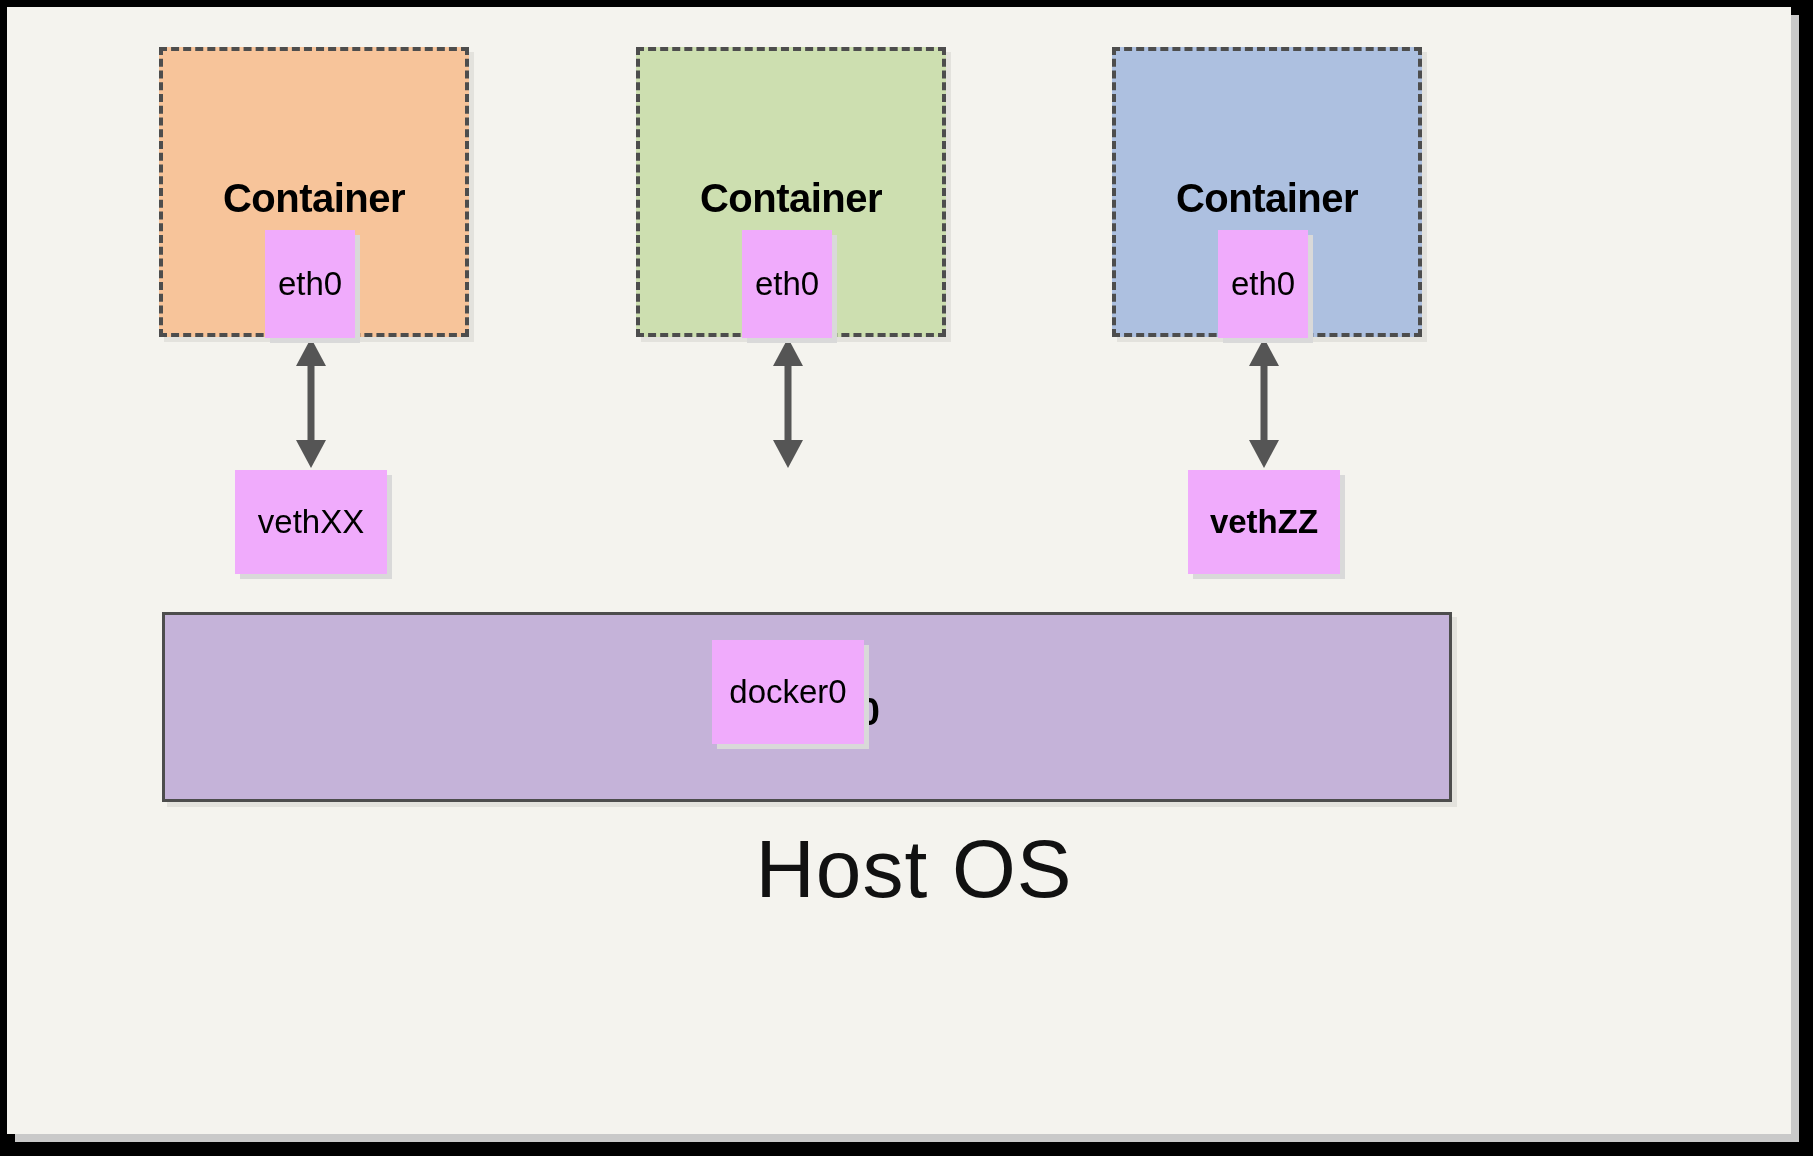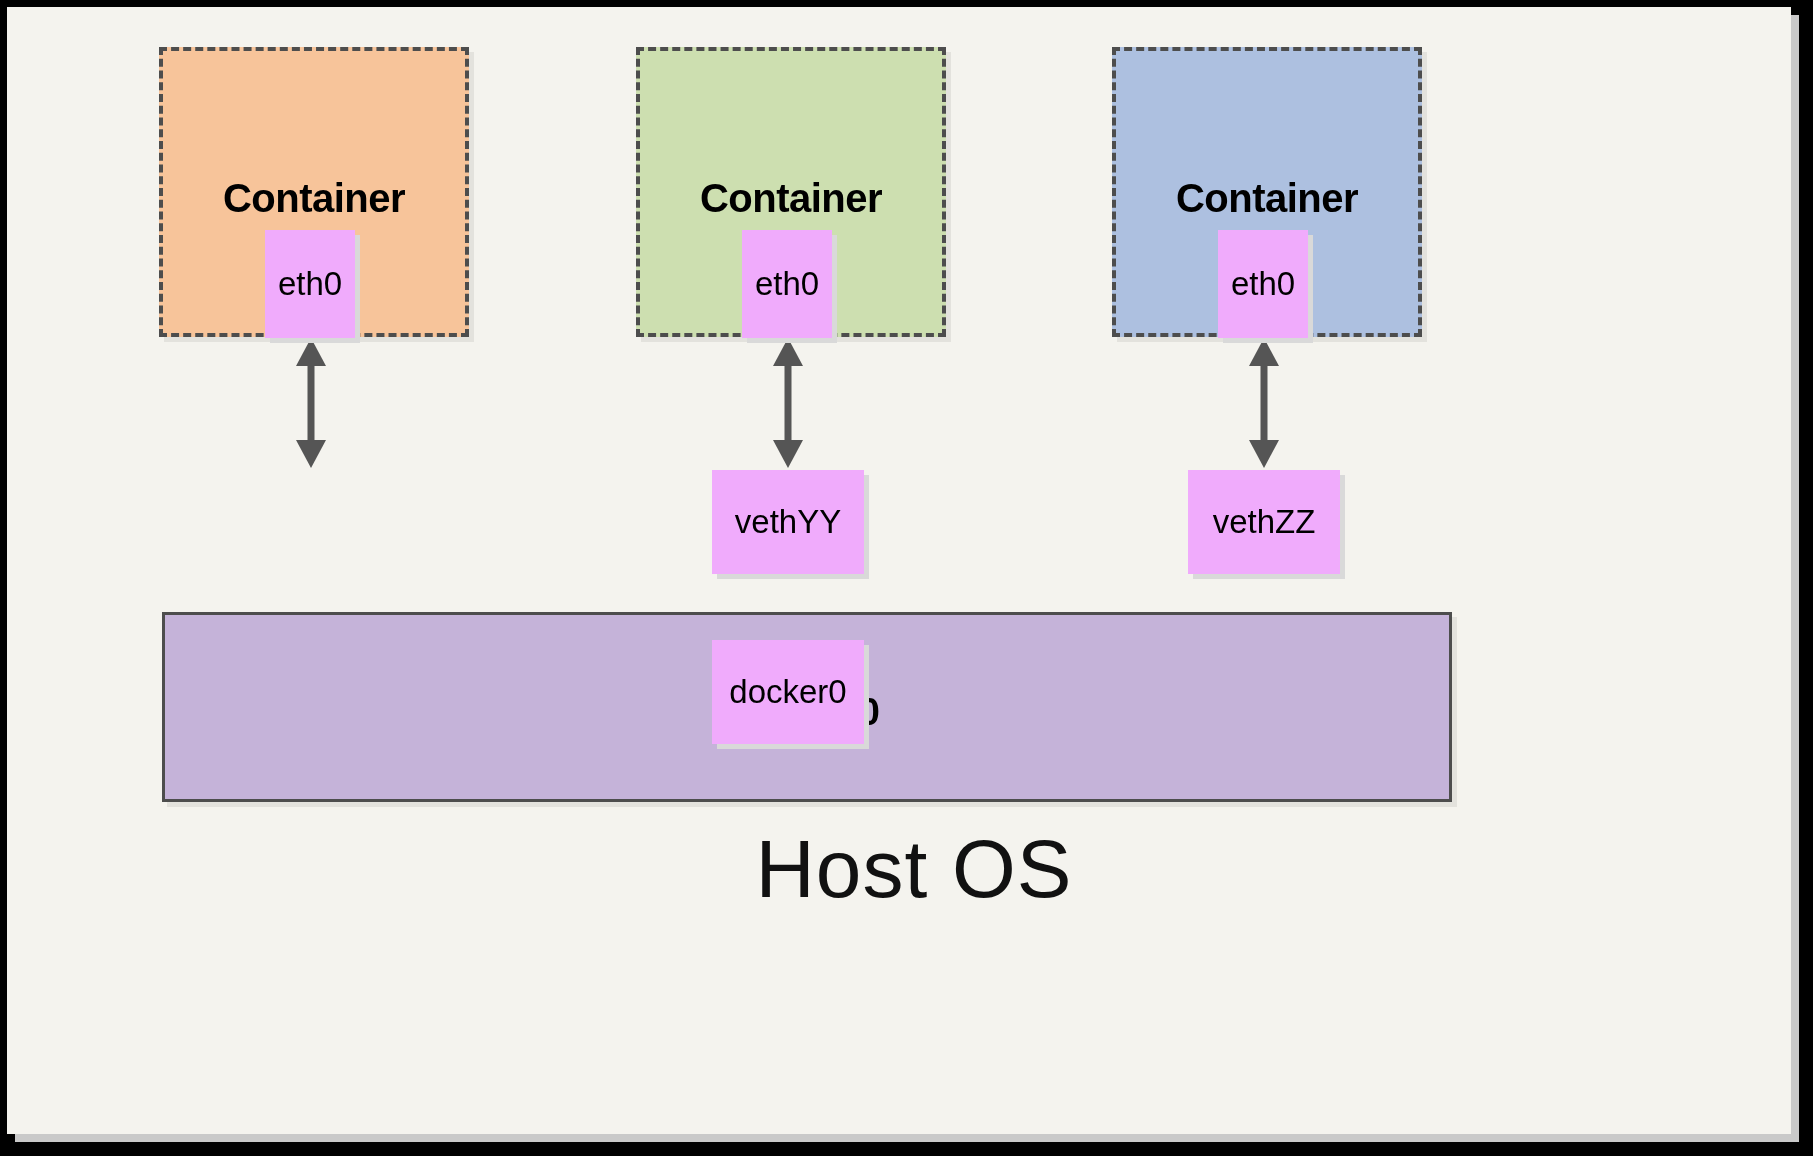--- a/index.html
+++ b/index.html
@@ -147,26 +147,26 @@
     <svg class="arrow" style="left:1235px; top:331px; width:44px; height:130px;" viewBox="0 0 44 130">
       <line x1="22" y1="18" x2="22" y2="112" stroke="#555555" stroke-width="7"></line>
       <polygon points="22,0 37,28 7,28" fill="#555555"></polygon>
       <polygon points="22,130 37,102 7,102" fill="#555555"></polygon>
     </svg>
 
     <div class="bridge" style="left:155px; top:605px; width:1290px; height:190px;">
       <div class="bridge-label">docker0</div>
     </div>
 
-
-    <div class="note" style="left:705px; top:463px; width:152px; height:104px;">
-      <span>vethYY</span>
+    <div class="note" style="left:228px; top:463px; width:152px; height:104px;">
+      <span>vethXX</span>
     </div>
 
-    <div class="note" style="left:1181px; top:463px; width:152px; height:104px;">
+
+    <div class="note" style="left:1181px; top:463px; width:152px; height:104px;font-weight:bold;">
       <span>vethZZ</span>
     </div>
 
     <div class="note" style="left:705px; top:633px; width:152px; height:104px;">
       <span>docker0</span>
     </div>
 
 
     <div class="host-os" style="top:815px;">Host OS</div>
 

